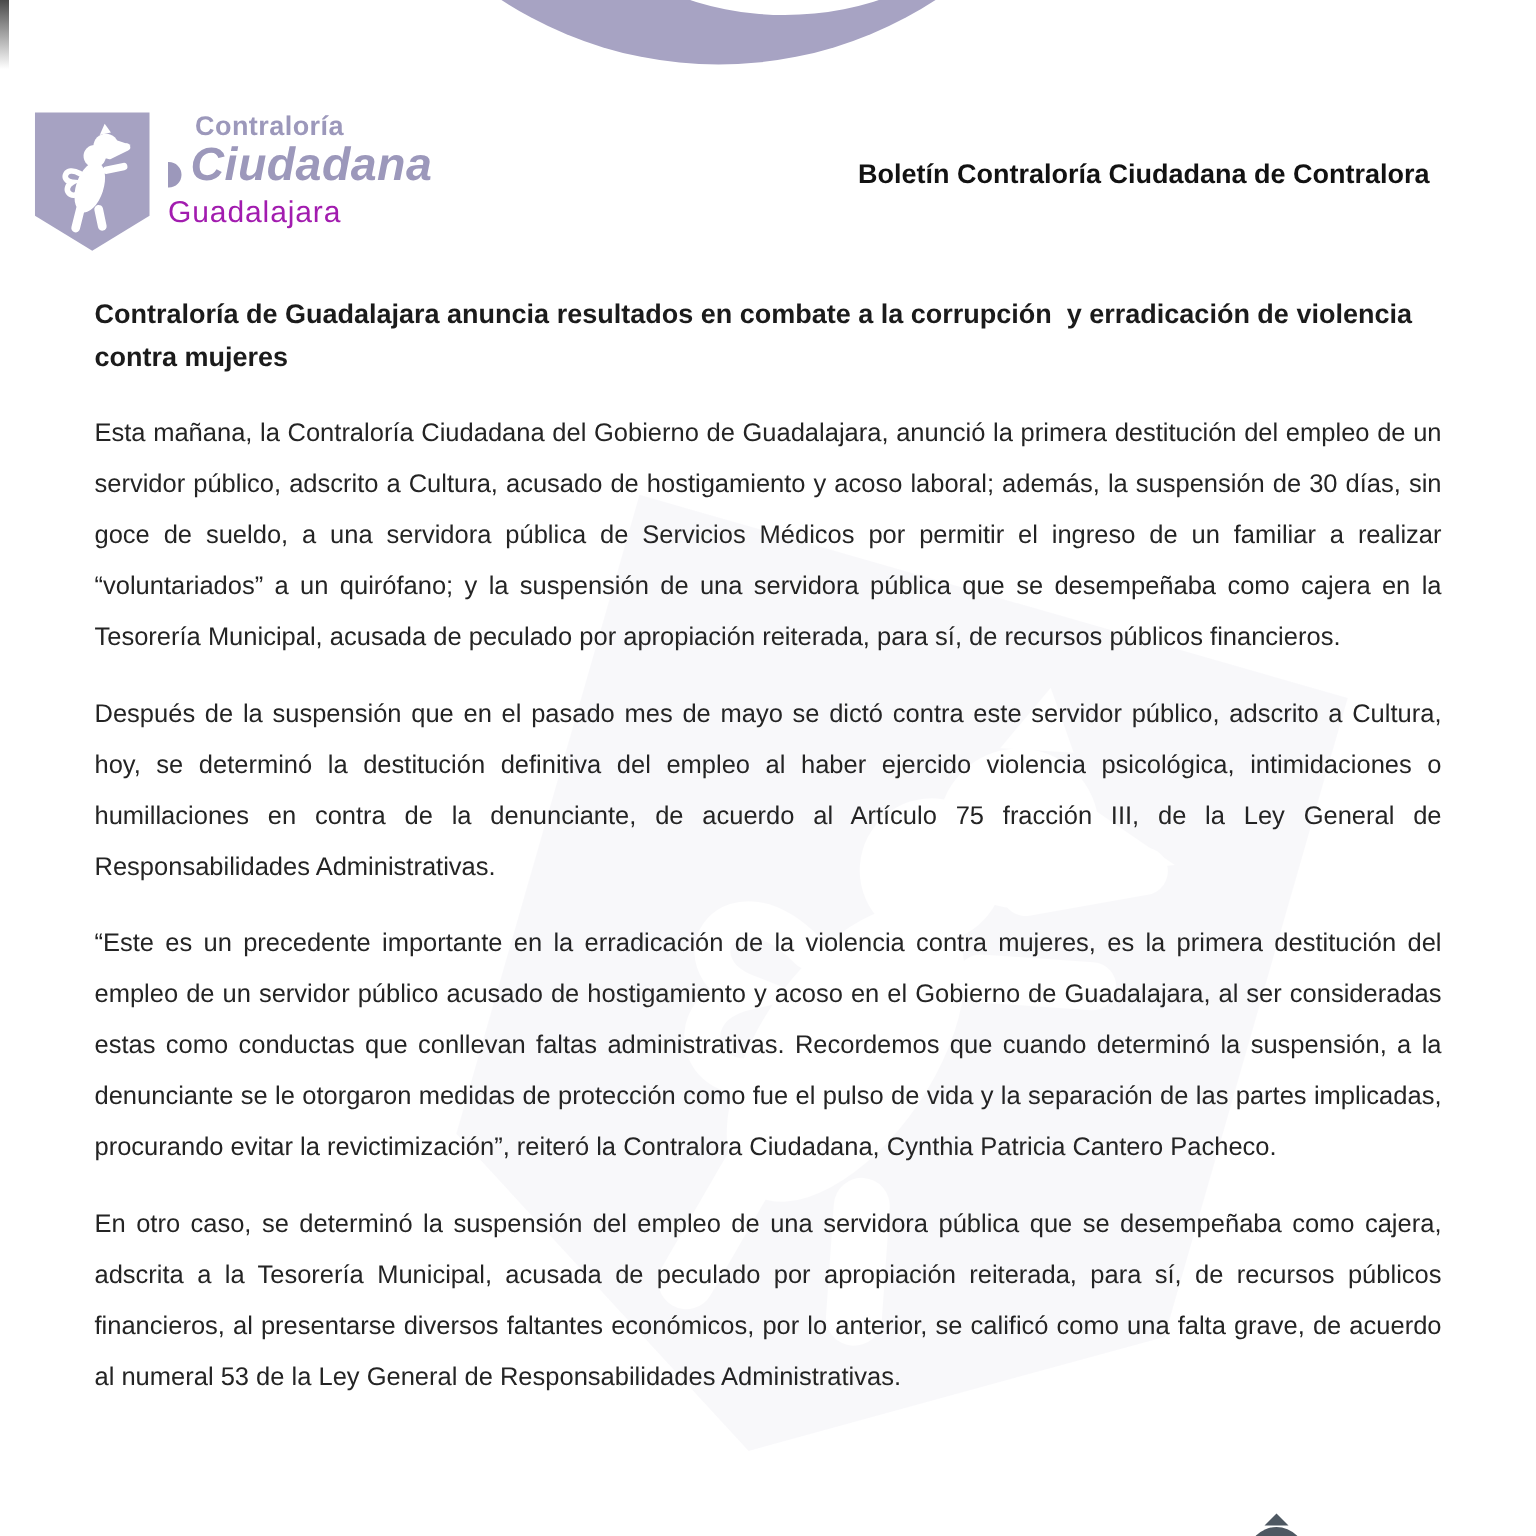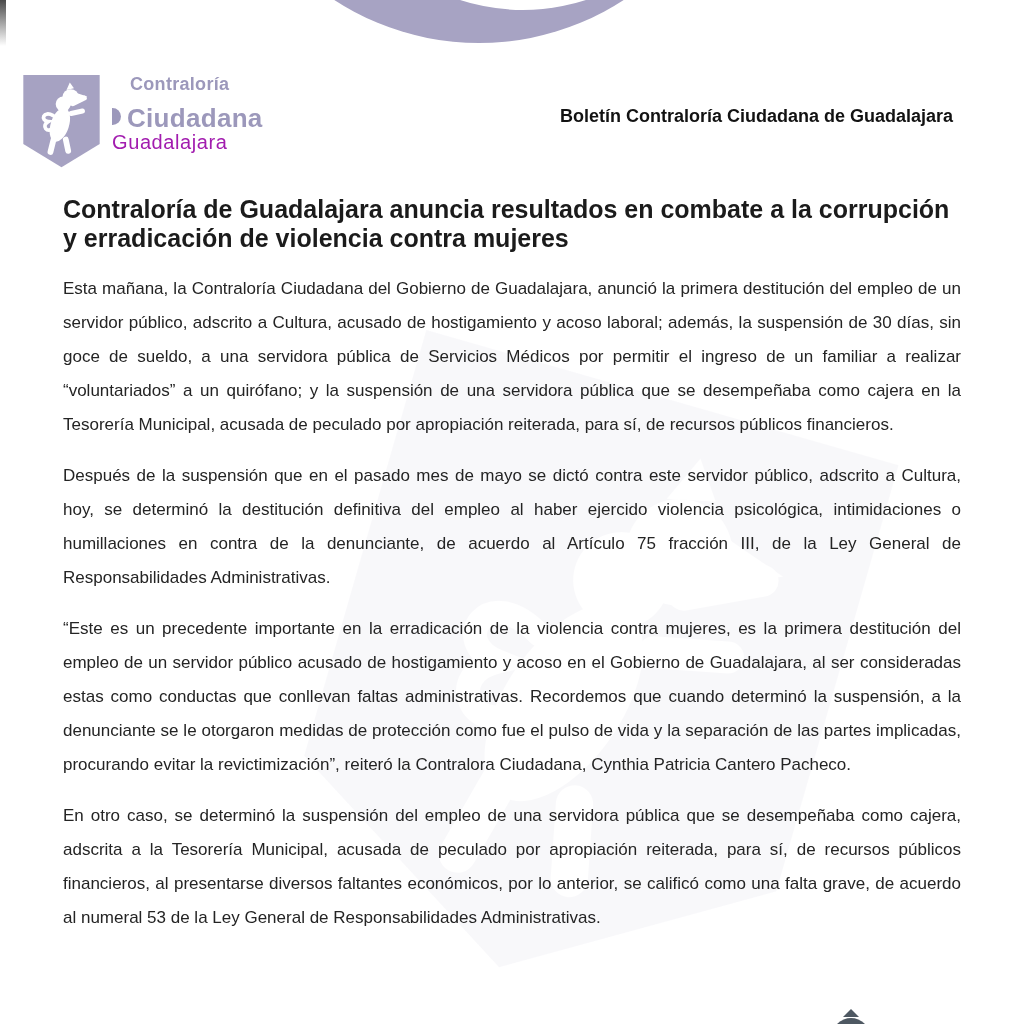--- a/index.html
+++ b/index.html
@@ -31,40 +31,40 @@
     background:linear-gradient(180deg,#4a4a4a 0%, rgba(255,255,255,0) 100%);
   }
   
   .logo{position:absolute;left:20px;top:72px;z-index:2;width:260px;height:110px;}
   .logo-shield{position:absolute;left:0;top:0;width:83px;height:99px;}
   .logo-name1{
     position:absolute;left:110px;top:2px;
     font-size:18px;font-weight:bold;color:#9c98bb;letter-spacing:.3px;
   }
   .logo-name2{
-    position:absolute;left:107px;top:31px;
-    font-size:26px;font-weight:bold;color:#9c98bb;letter-spacing:.3px;
+    position:absolute;left:107px;top:20px;
+    font-size:31px;font-weight:bold;color:#9c98bb;letter-spacing:.3px;font-style:italic;
   }
   .logo-mark{
     position:absolute;left:92px;top:36px;width:9px;height:17px;
     background:#9c98bb;border-radius:0 9px 9px 0;
   }
   .logo-city{
     position:absolute;left:92px;top:59px;
     font-size:20px;font-weight:400;color:#a21caf;letter-spacing:.6px;
   }
   
   .dateline{
     position:absolute;right:71px;top:104px;z-index:2;
     text-align:right;font-weight:bold;font-size:18px;line-height:25px;color:#121212;
   }
   
   .article{position:absolute;left:63px;top:195px;width:898px;z-index:2;}
   .article-title{
-    font-size:25px;font-weight:bold;line-height:29px;color:#1b1b1b;
+    font-size:18px;font-weight:bold;line-height:29px;color:#1b1b1b;
     white-space:pre-wrap;margin:0 0 19px 0;
   }
   .article p{
     margin:0 0 17px 0;
     font-size:17px;line-height:34px;color:#242424;
     text-align:justify;
   }
   
   .bottom-emblem{position:absolute;left:828px;top:1004px;width:46px;height:20px;z-index:2;}
   .bottom-emblem .spire{
@@ -111,21 +111,21 @@
         </g>
       </g>
     </svg>
     <div class="logo-name1">Contraloría</div>
     <div class="logo-mark"></div>
     <div class="logo-name2">Ciudadana</div>
     <div class="logo-city">Guadalajara</div>
   </div>
 
   <div class="dateline">
-    <div>Boletín Contraloría Ciudadana de Guadalajara</div>
+    <div>Boletín Contraloría Ciudadana de Contralora</div>
   </div>
 
   <div class="article">
     <h1 class="article-title">Contraloría de Guadalajara anuncia resultados en combate a la corrupción  y erradicación de violencia contra mujeres</h1>
     <p>Esta mañana, la Contraloría Ciudadana del Gobierno de Guadalajara, anunció la primera destitución del empleo de un servidor público, adscrito a Cultura, acusado de hostigamiento y acoso laboral; además, la suspensión de 30 días, sin goce de sueldo, a una servidora pública de Servicios Médicos por permitir el ingreso de un familiar a realizar “voluntariados” a un quirófano; y la suspensión de una servidora pública que se desempeñaba como cajera en la Tesorería Municipal, acusada de peculado por apropiación reiterada, para sí, de recursos públicos financieros.</p>
     <p>Después de la suspensión que en el pasado mes de mayo se dictó contra este servidor público, adscrito a Cultura, hoy, se determinó la destitución definitiva del empleo al haber ejercido violencia psicológica, intimidaciones o humillaciones en contra de la denunciante, de acuerdo al Artículo 75 fracción III, de la Ley General de Responsabilidades Administrativas.</p>
     <p>“Este es un precedente importante en la erradicación de la violencia contra mujeres, es la primera destitución del empleo de un servidor público acusado de hostigamiento y acoso en el Gobierno de Guadalajara, al ser consideradas estas como conductas que conllevan faltas administrativas. Recordemos que cuando determinó la suspensión, a la denunciante se le otorgaron medidas de protección como fue el pulso de vida y la separación de las partes implicadas, procurando evitar la revictimización”, reiteró la Contralora Ciudadana, Cynthia Patricia Cantero Pacheco.</p>
     <p>En otro caso, se determinó la suspensión del empleo de una servidora pública que se desempeñaba como cajera, adscrita a la Tesorería Municipal, acusada de peculado por apropiación reiterada, para sí, de recursos públicos financieros, al presentarse diversos faltantes económicos, por lo anterior, se calificó como una falta grave, de acuerdo al numeral 53 de la Ley General de Responsabilidades Administrativas.</p>
   </div>
 

